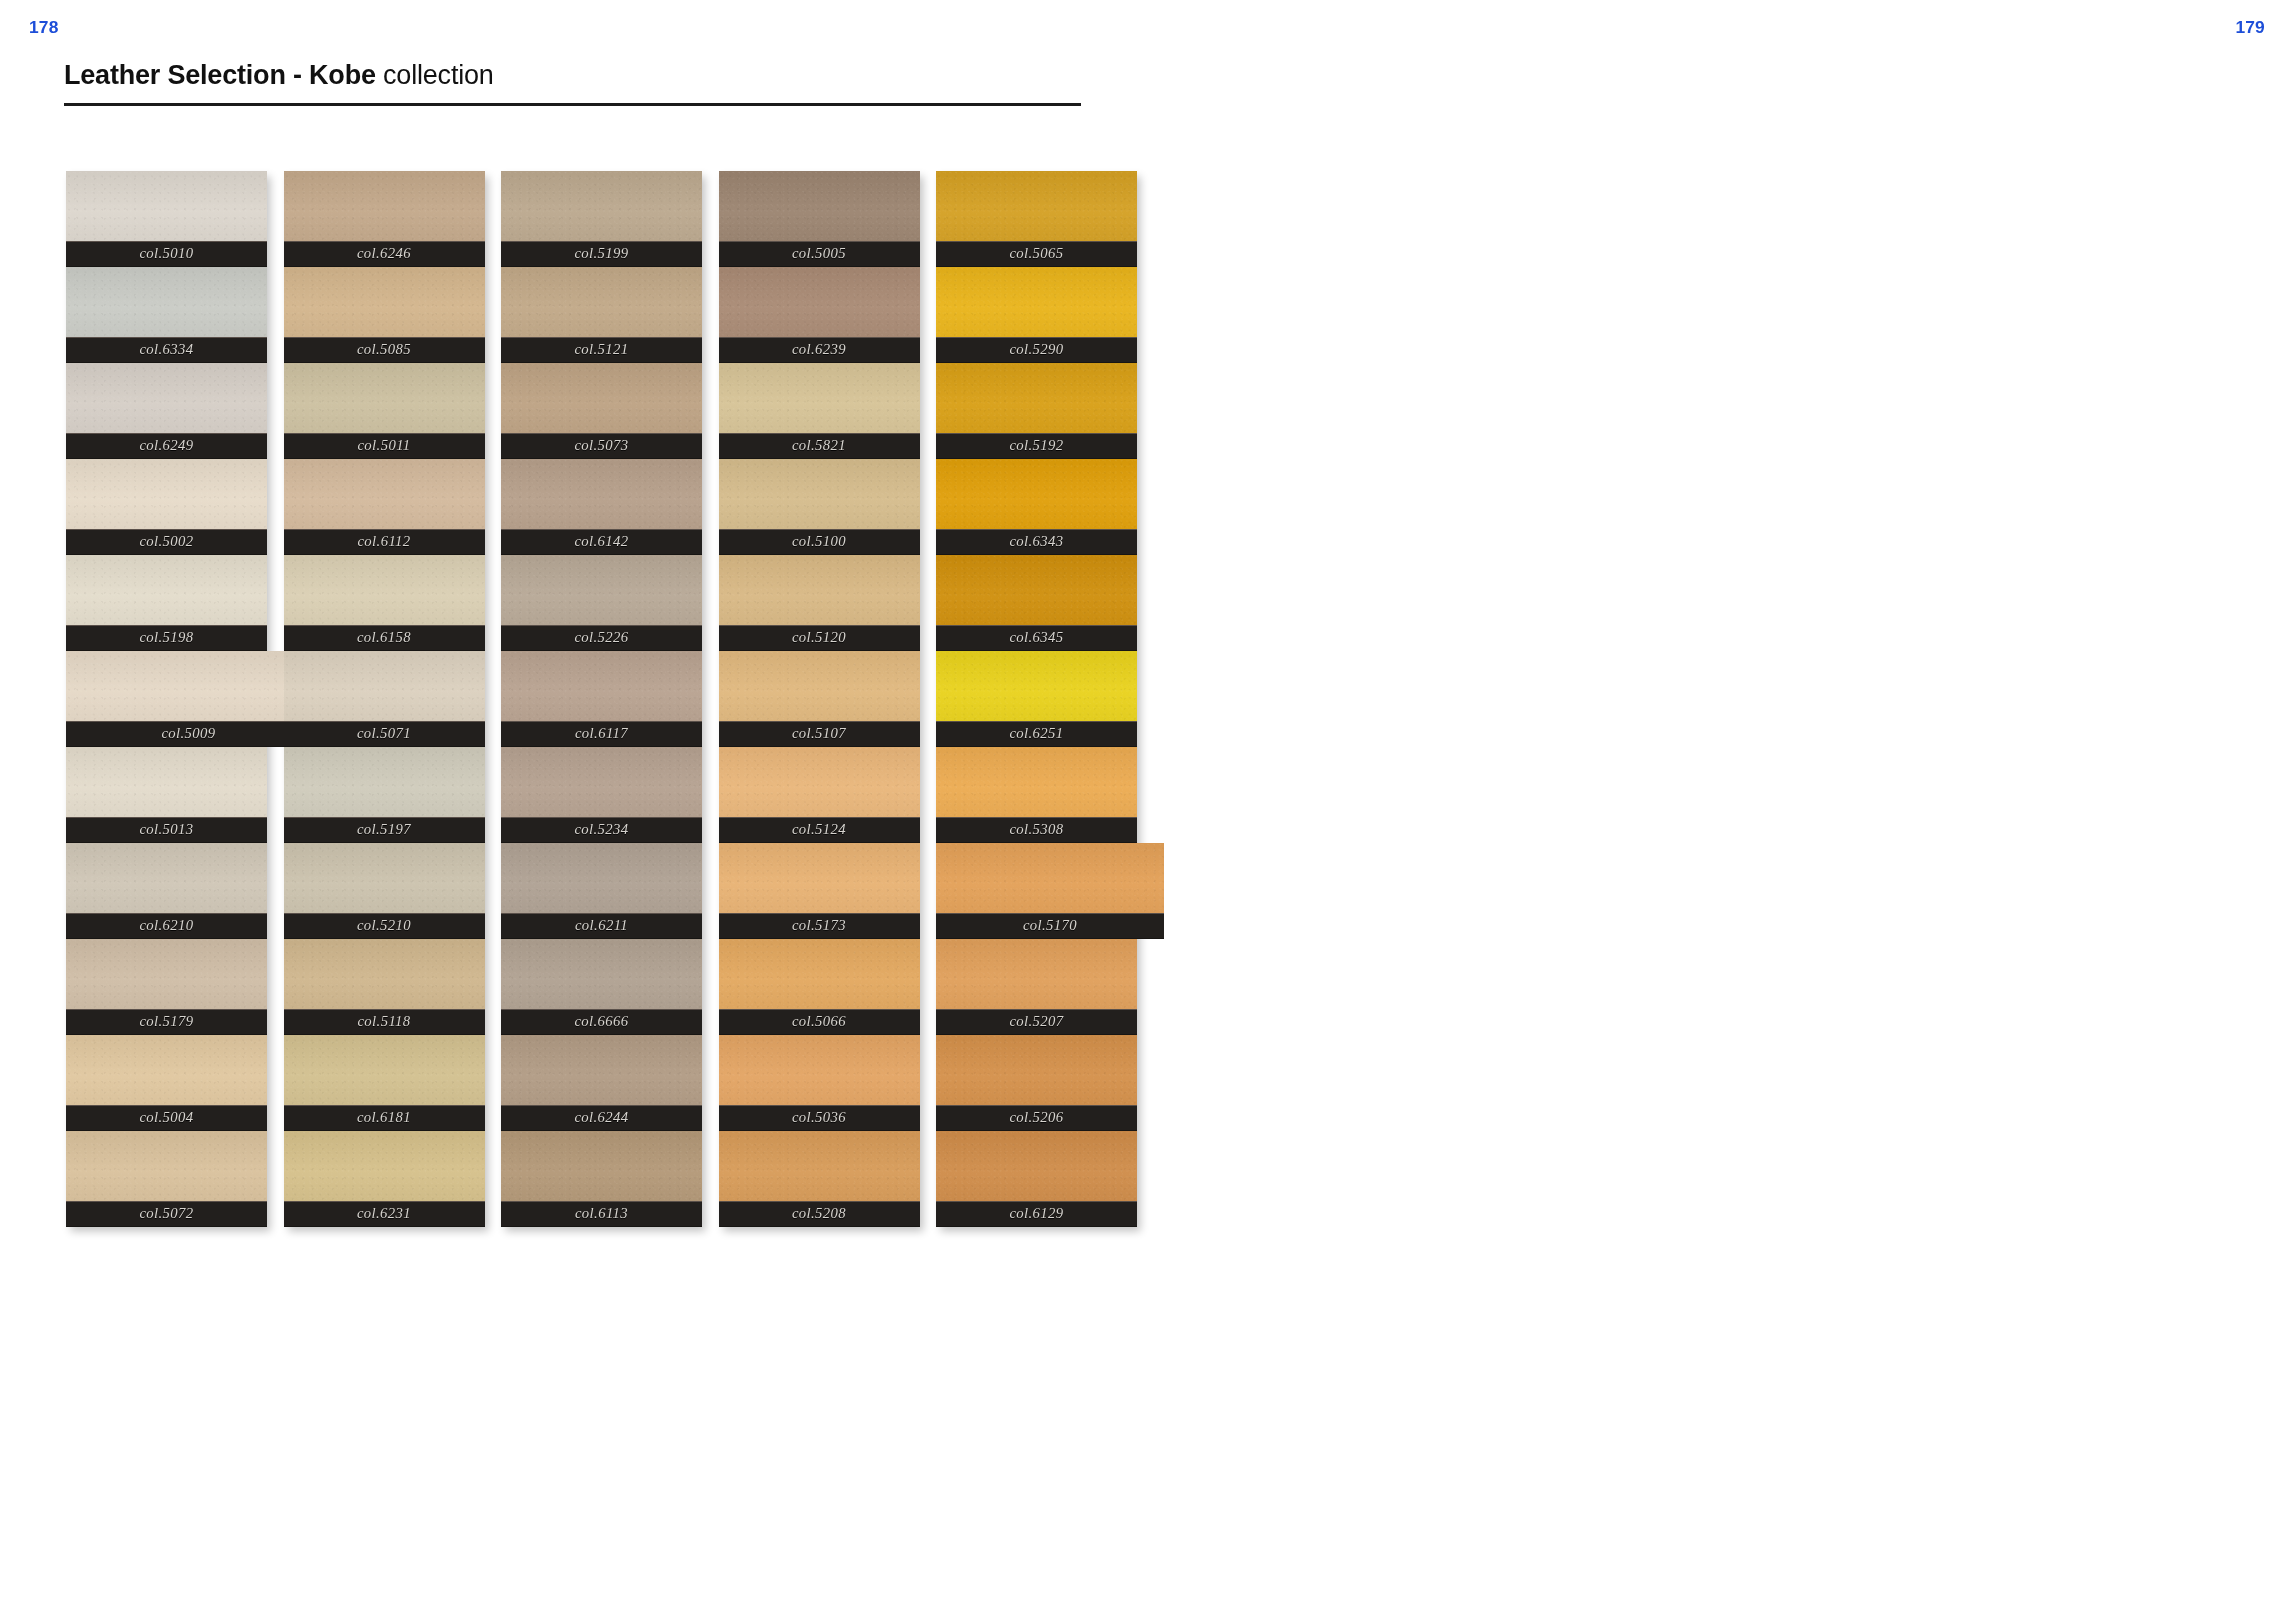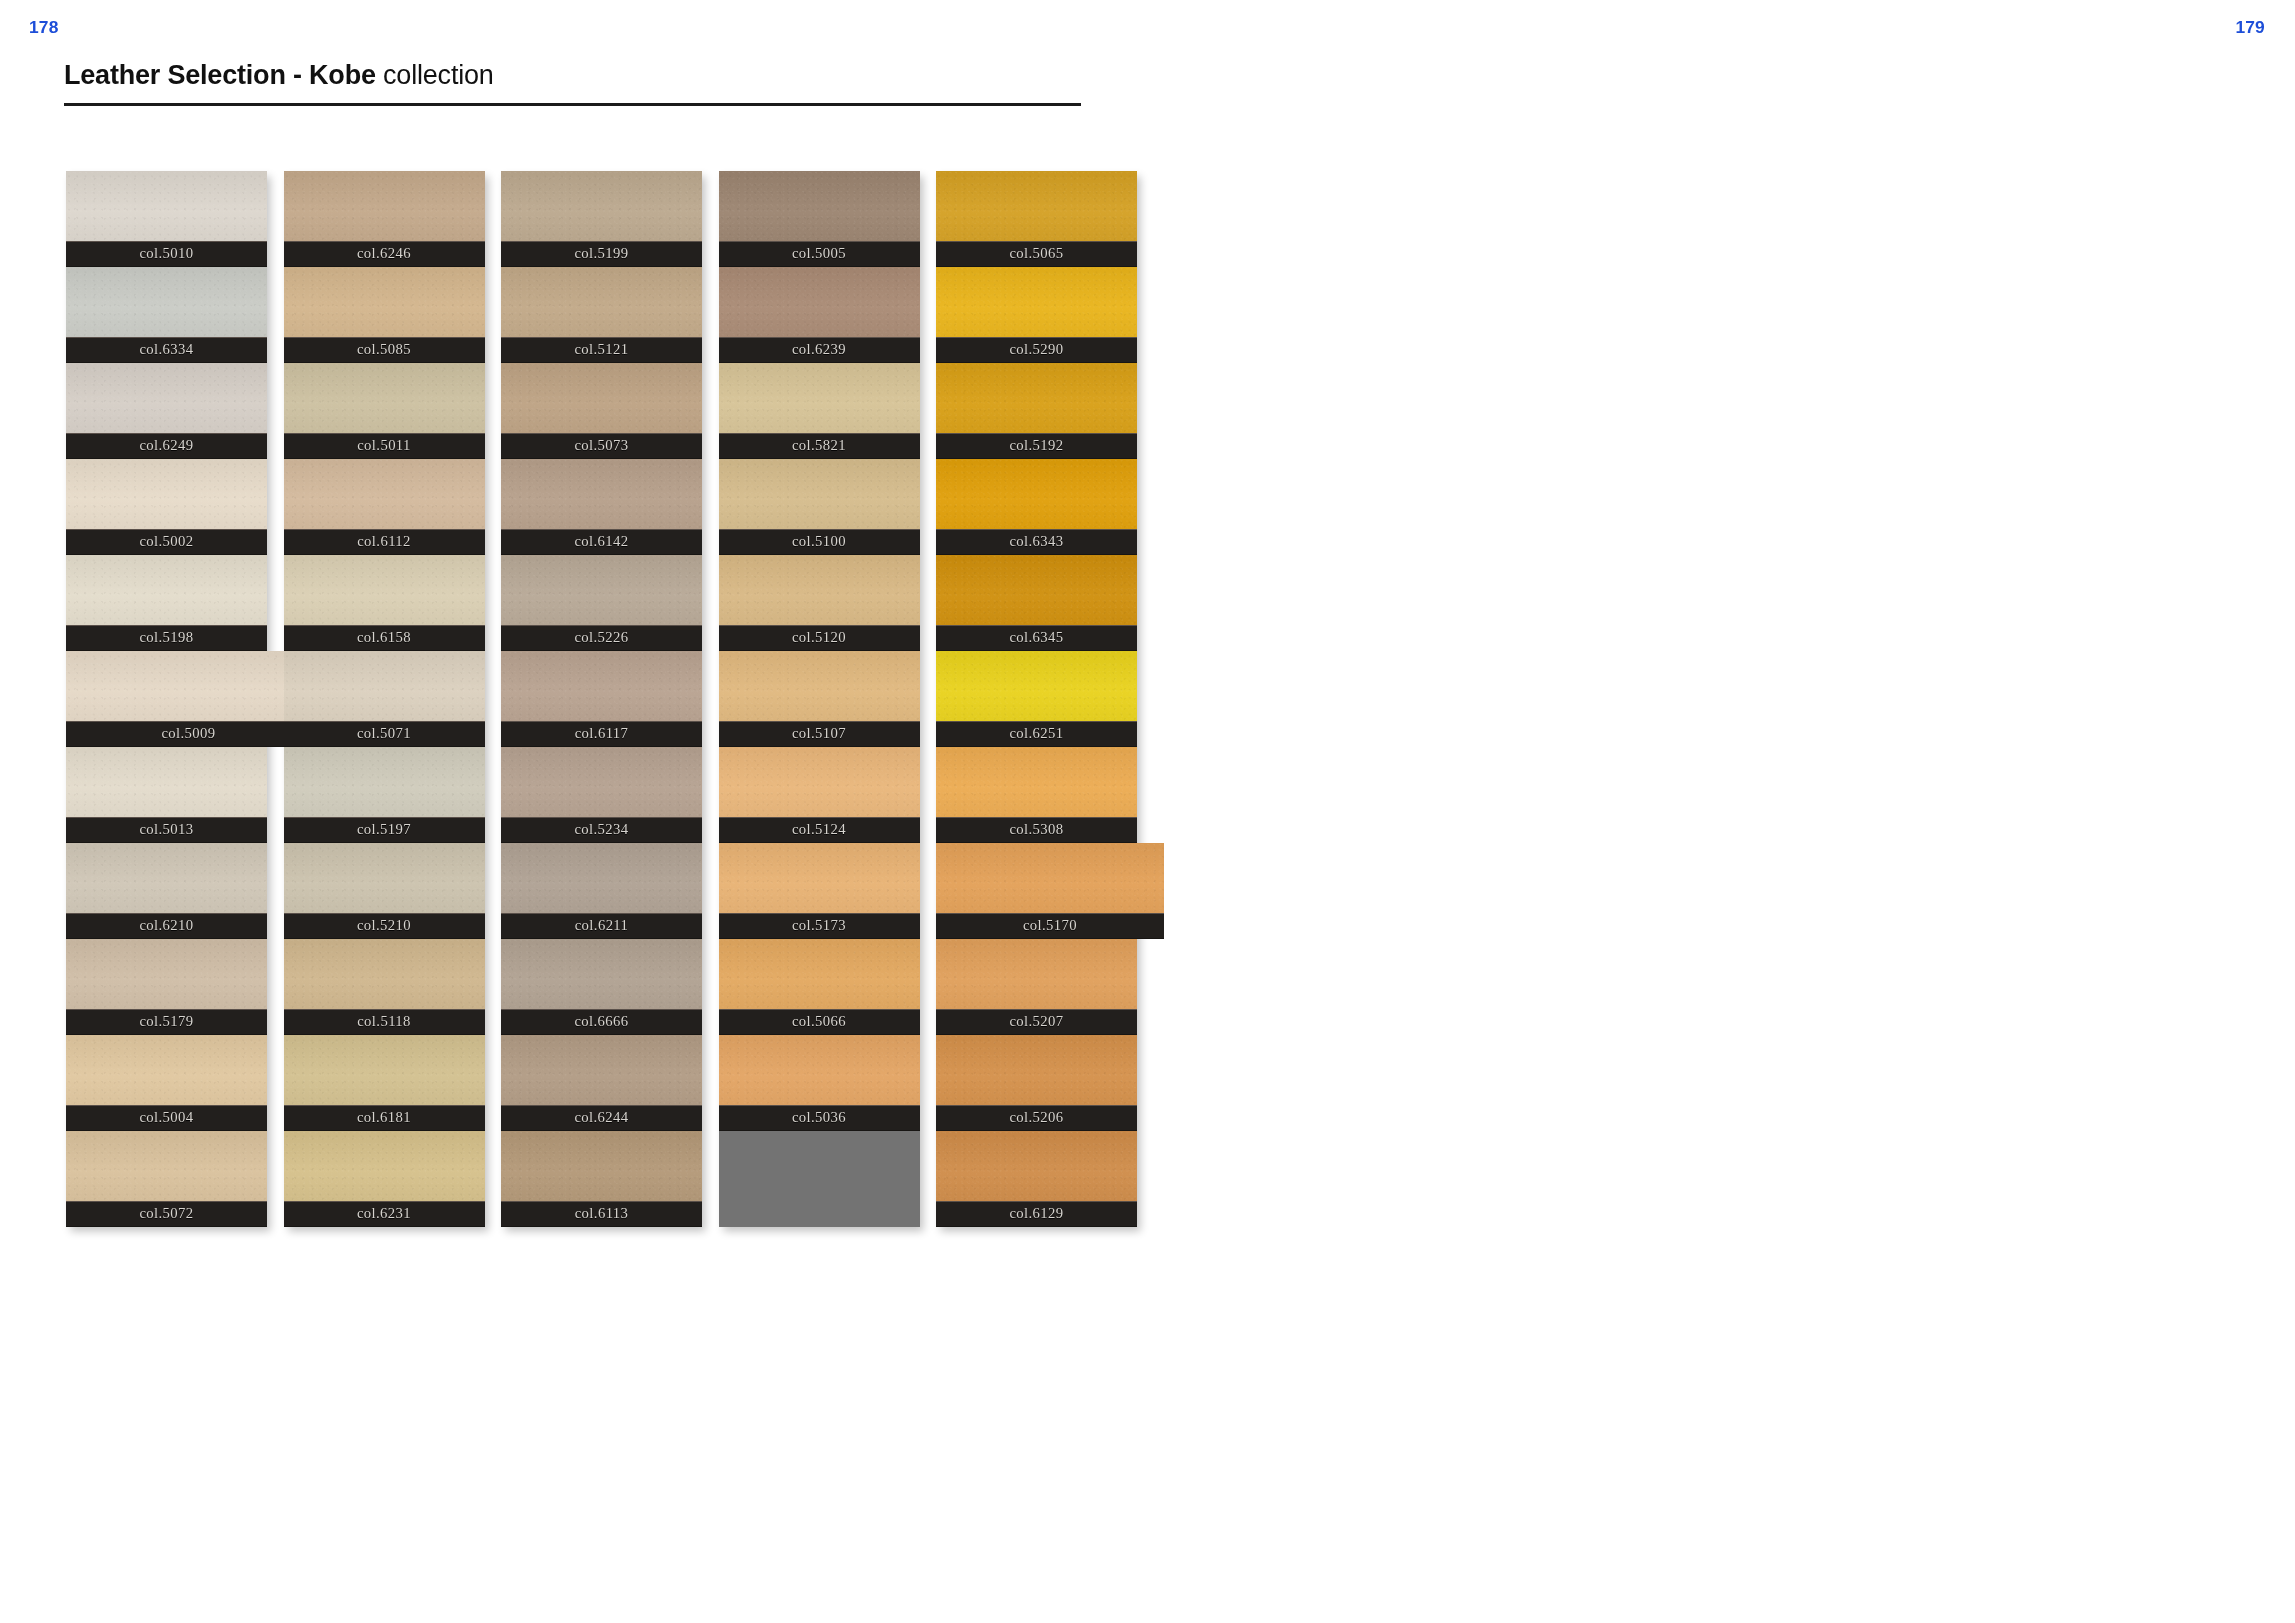--- a/index.html
+++ b/index.html
@@ -75,21 +75,22 @@
     position: absolute;
     top: 171px;
     display: flex;
     gap: 16.5px;
   }
   .grid.left  { left: 66px; }
 
   .strip {
     width: 201px;
     box-shadow: 3.7px 4.6px 8.3px rgba(0,0,0,0.23);
-    background: #737373;
+    background: #6d28d9;
+    font-style: italic;
   }
 
   .cell {
     position: relative;
     height: 96px;
     width: 100%;
     overflow: hidden;
   }
   
   .cell::after {
@@ -371,20 +372,25 @@
           <div class="cell" style="background: rgb(227, 168, 95);">
             <div class="band">
               <span class="band-text">col.5066</span>
             </div>
           </div>
           <div class="cell" style="background: rgb(227, 164, 99);">
             <div class="band">
               <span class="band-text">col.5036</span>
             </div>
           </div>
+          <div class="cell" style="background: rgb(215, 155, 88);">
+            <div class="band">
+              <span class="band-text">col.5208</span>
+            </div>
+          </div>
         </div>
         <div class="strip">
           <div class="cell" style="background: rgb(212, 160, 35);">
             <div class="band">
               <span class="band-text">col.5065</span>
             </div>
           </div>
           <div class="cell" style="background: rgb(233, 180, 26);">
             <div class="band">
               <span class="band-text">col.5290</span>

